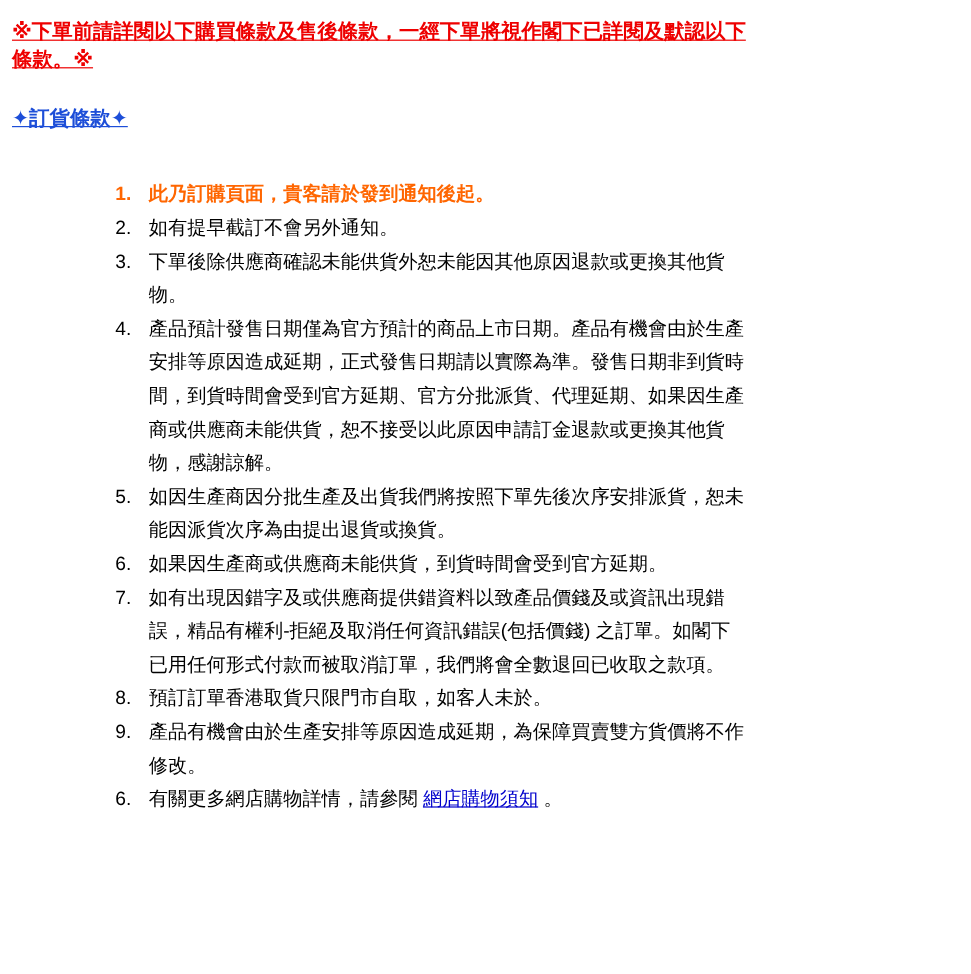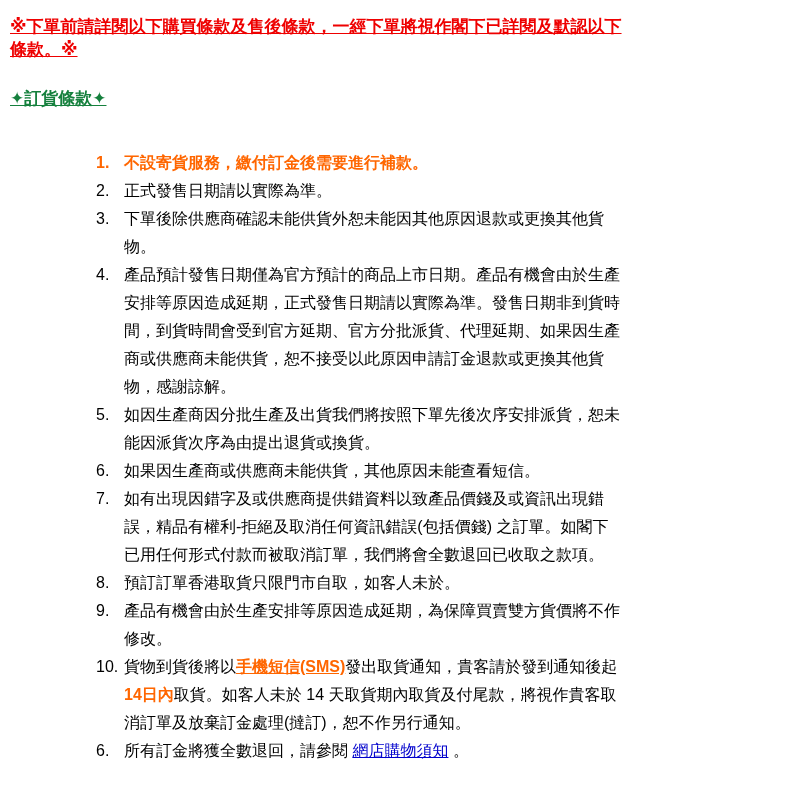--- a/index.html
+++ b/index.html
@@ -26,21 +26,21 @@
     font-size: 17px;
     font-weight: bold;
     color: var(--notice-color);
     text-decoration: underline;
     line-height: 1.35;
   }
   .section-title {
     margin: 26px 0 0 0;
     font-size: 17px;
     font-weight: bold;
-    color: #15803d;
+    color: #1d4ed8;
     text-decoration: underline;
     line-height: 1.35;
   }
   .terms-list {
     list-style: none;
     margin: 38px 0 0 0;
     padding: 0 16px 0 86px;
     font-size: 16px;
     line-height: 28px;
   }
@@ -74,56 +74,52 @@
 <body>
 
 <div class="page">
   <h1 class="top-notice">※下單前請詳閱以下購買條款及售後條款，一經下單將視作閣下已詳閱及默認以下條款。※</h1>
 
   <h2 class="section-title">✦訂貨條款✦</h2>
 
   <ol class="terms-list" id="terms-list">
       <li class="term-item">
         <span class="term-number highlight">1.</span>
-        <span class="term-text"><span class="highlight">不設寄貨服務，繳付訂金後需要進行補款。</span></span>
+        <span class="term-text"><span class="highlight">此乃訂購頁面，貴客請於發到通知後起。</span></span>
       </li>
       <li class="term-item">
         <span class="term-number">2.</span>
-        <span class="term-text"><span>正式發售日期請以實際為準。</span></span>
+        <span class="term-text"><span>如有提早截訂不會另外通知。</span></span>
       </li>
       <li class="term-item">
         <span class="term-number">3.</span>
         <span class="term-text"><span>下單後除供應商確認未能供貨外恕未能因其他原因退款或更換其他貨物。</span></span>
       </li>
       <li class="term-item">
         <span class="term-number">4.</span>
         <span class="term-text"><span>產品預計發售日期僅為官方預計的商品上市日期。產品有機會由於生產安排等原因造成延期，正式發售日期請以實際為準。發售日期非到貨時間，到貨時間會受到官方延期、官方分批派貨、代理延期、如果因生產商或供應商未能供貨，恕不接受以此原因申請訂金退款或更換其他貨物，感謝諒解。</span></span>
       </li>
       <li class="term-item">
         <span class="term-number">5.</span>
         <span class="term-text"><span>如因生產商因分批生產及出貨我們將按照下單先後次序安排派貨，恕未能因派貨次序為由提出退貨或換貨。</span></span>
       </li>
       <li class="term-item">
         <span class="term-number">6.</span>
-        <span class="term-text"><span>如果因生產商或供應商未能供貨，其他原因未能查看短信。</span></span>
+        <span class="term-text"><span>如果因生產商或供應商未能供貨，到貨時間會受到官方延期。</span></span>
       </li>
       <li class="term-item">
         <span class="term-number">7.</span>
         <span class="term-text"><span>如有出現因錯字及或供應商提供錯資料以致產品價錢及或資訊出現錯誤，精品有權利-拒絕及取消任何資訊錯誤(包括價錢) 之訂單。如閣下已用任何形式付款而被取消訂單，我們將會全數退回已收取之款項。</span></span>
       </li>
       <li class="term-item">
         <span class="term-number">8.</span>
         <span class="term-text"><span>預訂訂單香港取貨只限門市自取，如客人未於。</span></span>
       </li>
       <li class="term-item">
         <span class="term-number">9.</span>
         <span class="term-text"><span>產品有機會由於生產安排等原因造成延期，為保障買賣雙方貨價將不作修改。</span></span>
       </li>
       <li class="term-item">
-        <span class="term-number">10.</span>
-        <span class="term-text"><span>貨物到貨後將以</span><span class="highlight-underline">手機短信(SMS)</span><span>發出取貨通知，貴客請於發到通知後起 </span><span class="highlight">14日內</span><span>取貨。如客人未於 14 天取貨期內取貨及付尾款，將視作貴客取消訂單及放棄訂金處理(撻訂)，恕不作另行通知。</span></span>
-      </li>
-      <li class="term-item">
         <span class="term-number">6.</span>
-        <span class="term-text"><span>所有訂金將獲全數退回，請參閱 </span><a href="#" class="link">網店購物須知</a><span> 。</span></span>
+        <span class="term-text"><span>有關更多網店購物詳情，請參閱 </span><a href="#" class="link">網店購物須知</a><span> 。</span></span>
       </li>
     </ol>
 </div>
 
 </body></html>

